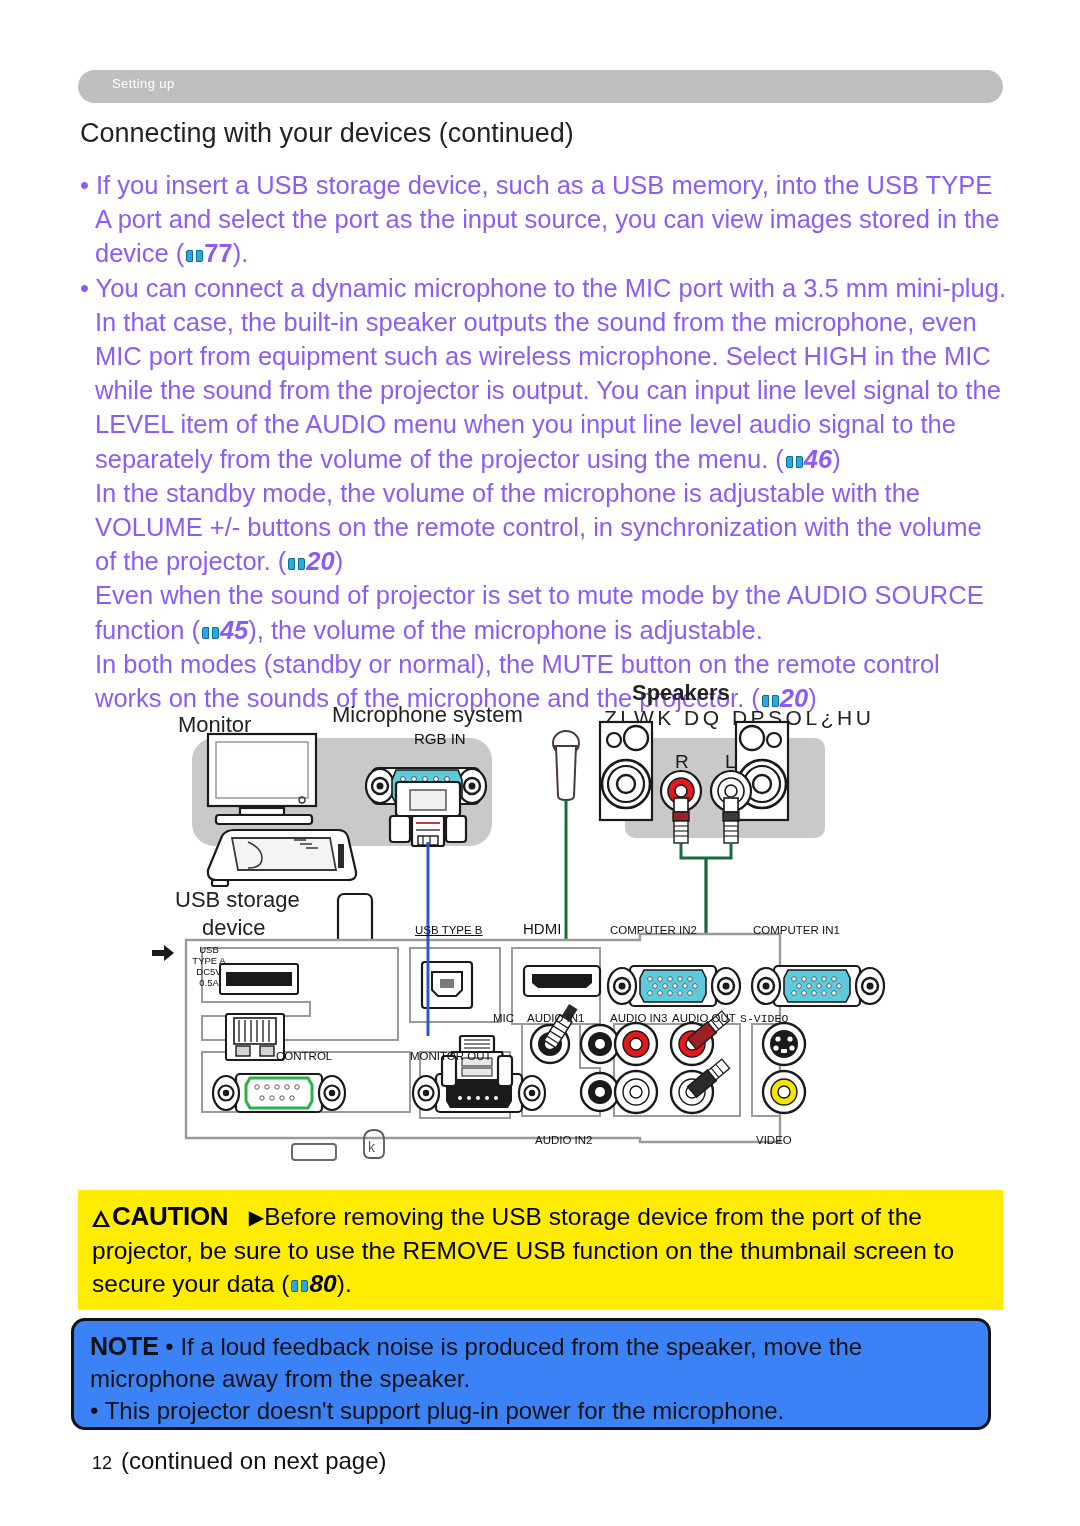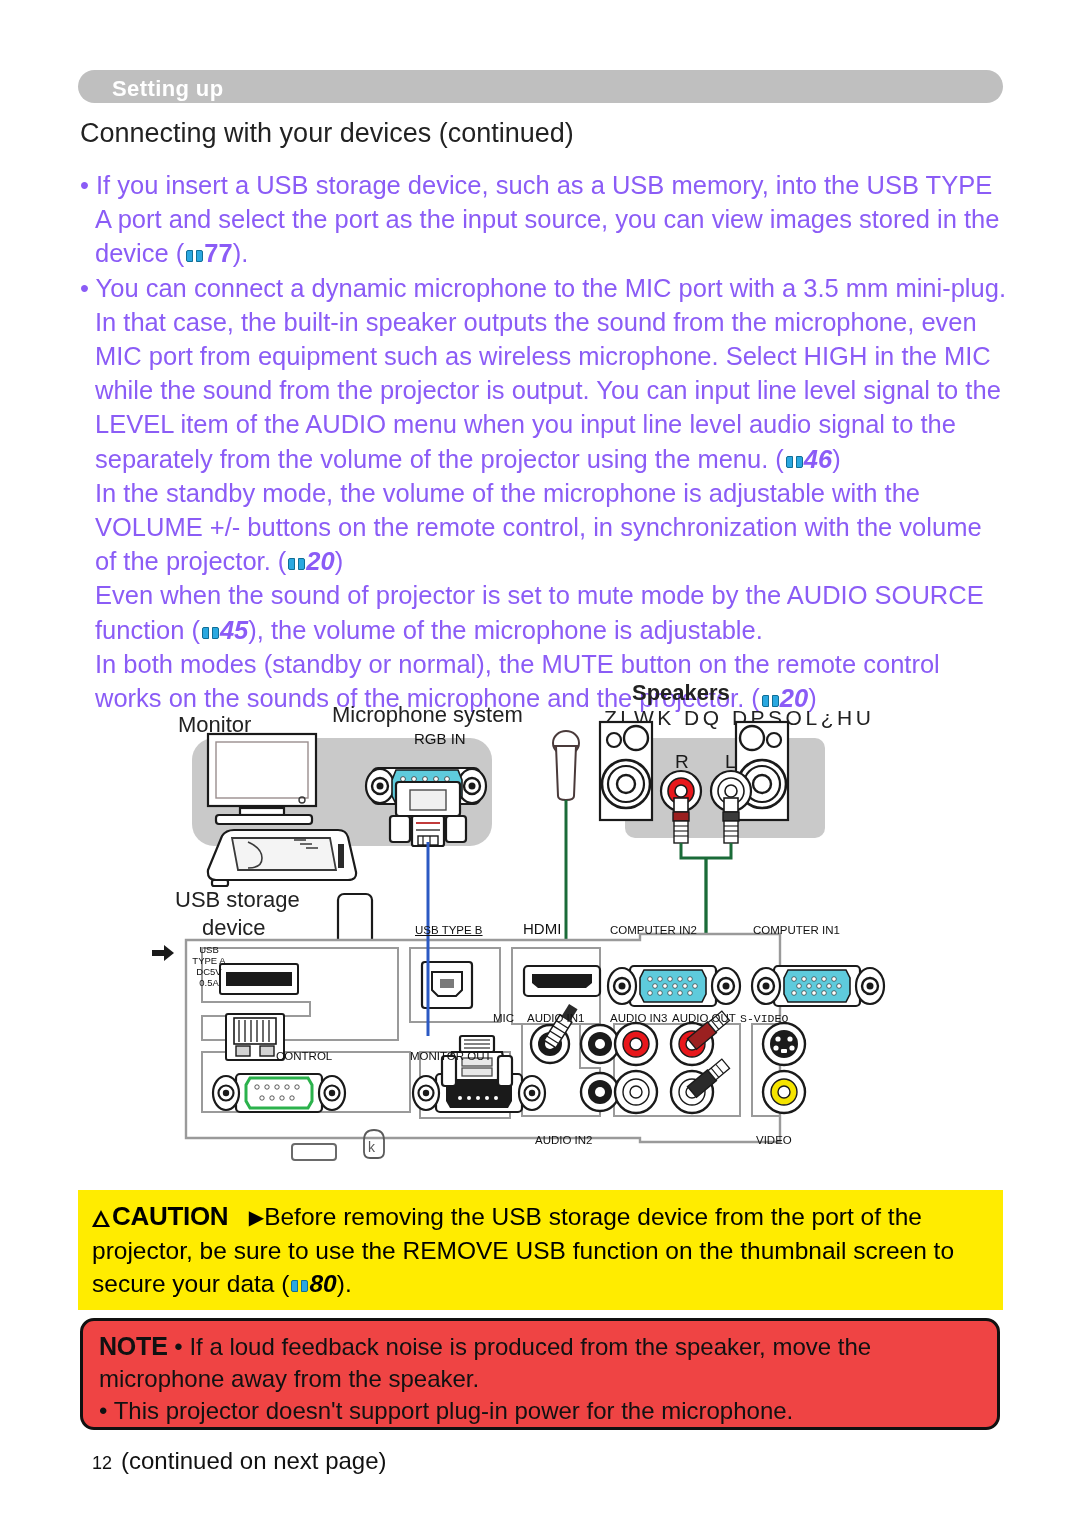--- a/index.html
+++ b/index.html
@@ -9,21 +9,21 @@
   }
   .page{position:absolute;inset:0;}
 
   
   .hdr-bar{
     position:absolute;left:78px;top:70px;width:925px;height:33px;
     background:#bfbfbf;border-radius:17px;
   }
   .hdr-txt{
     position:absolute;left:112px;top:76px;
-    font-size:22px;font-weight:bold;color:#ffffff;letter-spacing:.4px;
+    font-size:13px;font-weight:normal;color:#ffffff;letter-spacing:.4px;
   }
   .title{
     position:absolute;left:80px;top:118px;font-size:27px;font-weight:400;color:#222;
   }
 
   
   .body{
     position:absolute;left:80px;top:168px;width:948px;
     font-size:25.5px;line-height:34.2px;color:#8b5cf6;
   }
@@ -66,22 +66,22 @@
   }
   .warn-tri::after{
     content:"";position:absolute;left:4.2px;top:4.5px;width:0;height:0;
     border-left:5.3px solid transparent;border-right:5.3px solid transparent;border-bottom:10px solid #ffec00;
   }
   .ctxt-bold{font-weight:bold;font-size:26px;letter-spacing:-.3px;}
   .tri-r{font-size:20px;vertical-align:1px;}
 
   
   .note{
-    position:absolute;left:80px;top:1318px;width:920px;height:112px;
-    border:3px solid #111;border-radius:14px;box-sizing:border-box;padding:9px 16px 16px 16px;background:#ef4444;
+    position:absolute;left:71px;top:1318px;width:920px;height:112px;
+    border:3px solid #111;border-radius:14px;box-sizing:border-box;padding:9px 16px 16px 16px;background:#3b82f6;
   }
   .note-txt{font-size:24px;line-height:32px;color:#111;}
   .note-lbl{font-weight:bold;font-size:25px;letter-spacing:-.2px;}
 
   
   .foot{position:absolute;left:92px;top:1447px;font-size:24px;color:#111;}
   .foot .pnum{font-size:18px;margin-right:9px;}
 </style>
 </head>
 <body>

